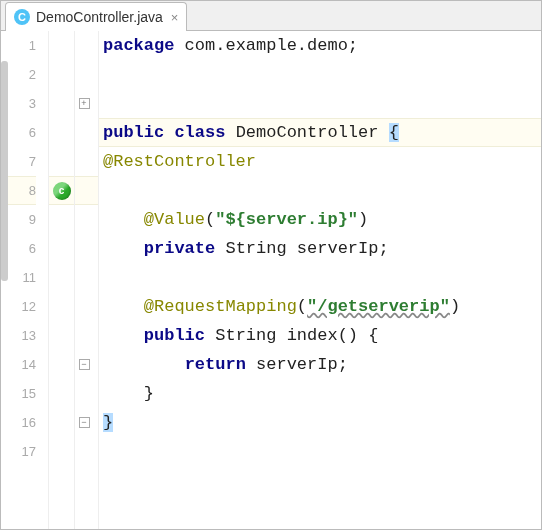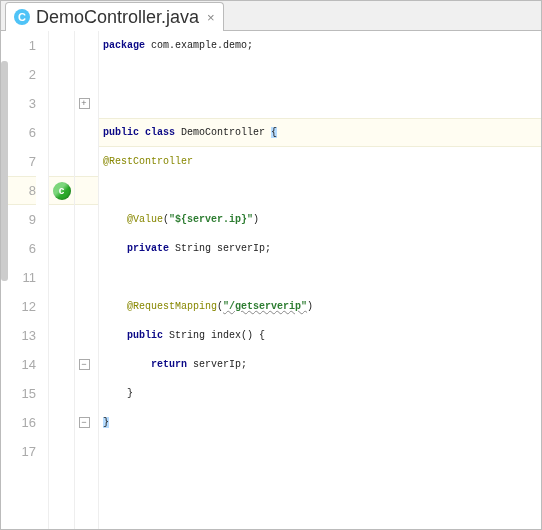--- a/index.html
+++ b/index.html
@@ -41,21 +41,21 @@
   background: #4fc3f7;
   color: #fff;
   font-size: 11px;
   font-weight: bold;
   display: flex;
   align-items: center;
   justify-content: center;
   margin-right: 6px;
   font-family: sans-serif;
 }
-.tab-title { font-family: sans-serif; font-size: 18px; color: #333; }
+.tab-title { font-family: sans-serif; font-size: 14px; color: #333; }
 .tab-close { margin-left: 8px; color: #888; font-family: sans-serif; font-size: 13px; }
 .editor {
   display: flex;
   height: calc(100% - 30px);
   position: relative;
 }
 .gutter {
   width: 48px;
   background: #fff;
   border-right: 1px solid #eee;
@@ -83,21 +83,21 @@
   border-right: 1px solid #eee;
   flex-shrink: 0;
 }
 .code-area { flex: 1; background: #fff; }
 .line {
   display: flex;
   height: 29px;
   align-items: center;
 }
 .line.current { background: #fffdf2; border-top: 1px solid #f0eed8; border-bottom: 1px solid #f0eed8; }
-.code-cell { white-space: pre; padding-left: 4px; font-size: 10px; }
+.code-cell { white-space: pre; padding-left: 4px; font-size: 17px; }
 .kw { color: #0b0987; font-weight: bold; }
 .ann { color: #878700; }
 .str { color: #2e7d32; font-weight: bold; }
 .id { color: #222; }
 .comm { color: #888; }
 .caret-bg { background: #b6dcff; }
 .marker-icon {
   width: 18px;
   height: 18px;
   border-radius: 50%;

